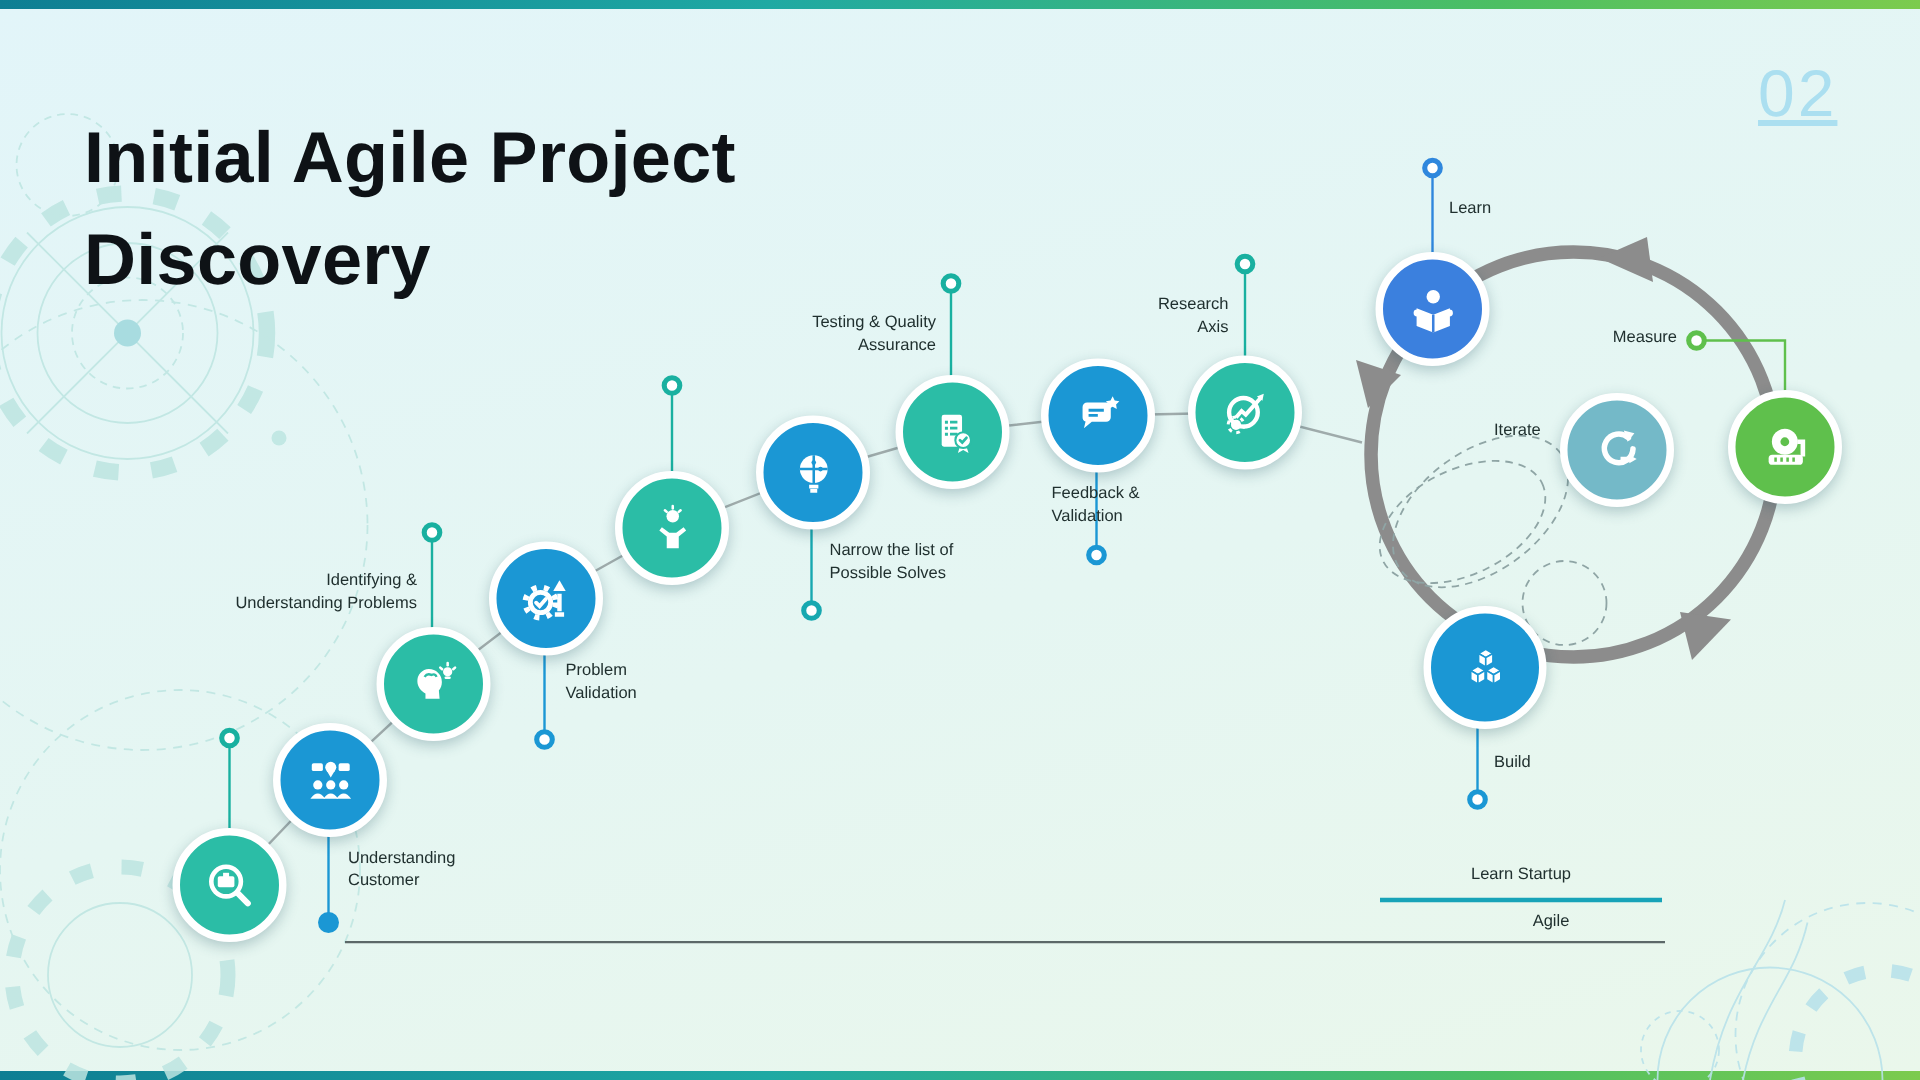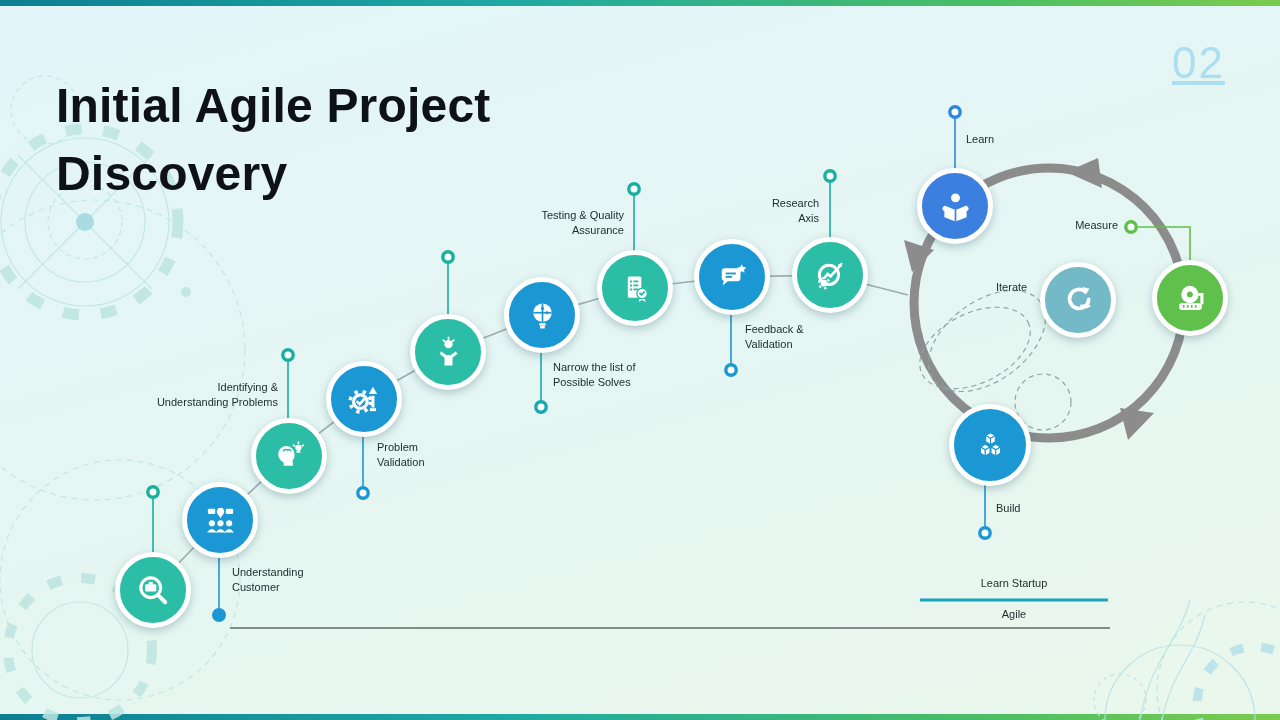--- a/index.html
+++ b/index.html
@@ -263,25 +263,25 @@
   <div class="lbl" style="left:232px;top:565px;width:140px">Understanding
 Customer</div>
   <div class="lbl r" style="left:113px;top:380px;width:165px">Identifying &amp;
 Understanding Problems</div>
   <div class="lbl" style="left:377px;top:440px;width:110px">Problem
 Validation</div>
   <div class="lbl" style="left:553px;top:360px;width:150px">Narrow the list of
 Possible Solves</div>
   <div class="lbl r" style="left:484px;top:208px;width:140px">Testing &amp; Quality
 Assurance</div>
-  <div class="lbl" style="left:745px;top:322px;width:110px">Feedback &amp;
+  <div class="lbl" style="left:701px;top:322px;width:110px">Feedback &amp;
 Validation</div>
   <div class="lbl r" style="left:739px;top:196px;width:80px">Research
 Axis</div>
 
   <div class="lbl" style="left:966px;top:132px;width:70px">Learn</div>
   <div class="lbl r" style="left:1028px;top:218px;width:90px">Measure</div>
   <div class="lbl" style="left:996px;top:280px;width:70px">Iterate</div>
   <div class="lbl" style="left:996px;top:501px;width:70px">Build</div>
 
   <div class="lbl c" style="left:920px;top:576px;width:188px">Learn Startup</div>
-  <div class="lbl c" style="left:920px;top:607px;width:188px">Agile</div>
+  <div class="lbl c" style="left:940px;top:607px;width:188px">Agile</div>
 </div>
 
 </body></html>

